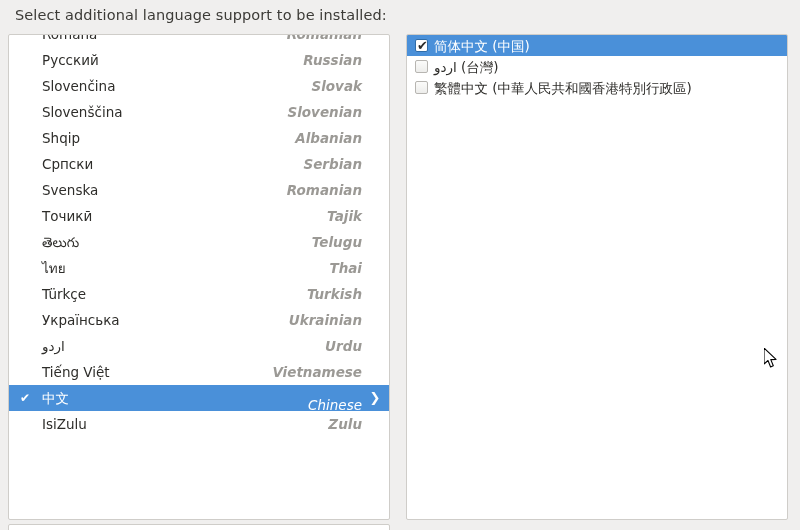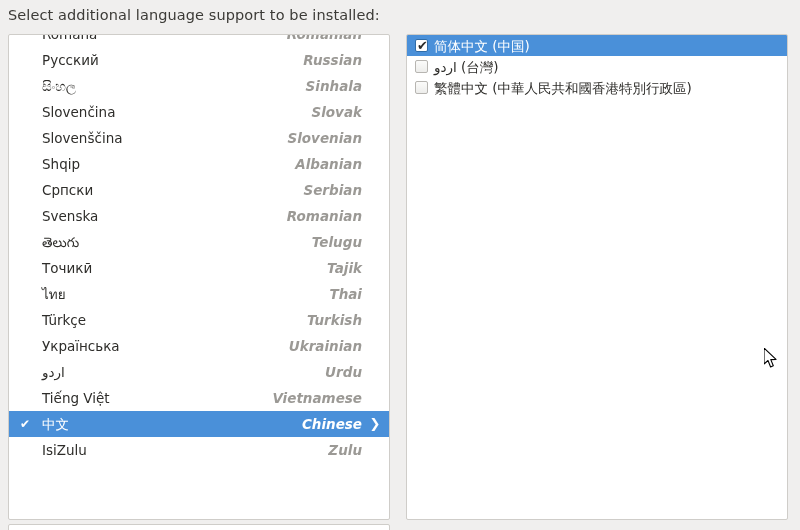--- a/index.html
+++ b/index.html
@@ -14,21 +14,21 @@
     background: #f0efee;
     font-family: "DejaVu Sans", "Liberation Sans", sans-serif;
     font-size: 13px;
     color: #3c3b37;
     position: relative;
   }
 
   
   #prompt-label {
     position: absolute;
-    left: 8px;
+    left: 15px;
     top: 7px;
     font-size: 14.5px;
     color: #3c3b37;
     letter-spacing: 0.1px;
     white-space: nowrap;
   }
 
   
   #language-panel {
     position: absolute;
@@ -95,21 +95,21 @@
     font-size: 13px;
     font-weight: bold;
     color: #ffffff;
     visibility: hidden;
   }
 
   .lang-row.selected {
     background: #4a90d9;
   }
   .lang-row.selected .native { color: #ffffff; }
-  .lang-row.selected .english { color: #ffffff; font-weight: bold; }
+  .lang-row.selected .english { color: #ffffff; font-weight: normal; margin-top: 7px; }
   .lang-row.selected .check-mark { visibility: visible; }
   .lang-row.selected .chevron { visibility: visible; }
 
   
   #variant-panel {
     position: absolute;
     left: 406px;
     top: 34px;
     width: 382px;
     height: 486px;
@@ -211,50 +211,46 @@
   <div id="language-list">
       <div class="lang-row">
         <span class="native">Română</span>
         <span class="english">Romanian</span>
       </div>
       <div class="lang-row">
         <span class="native">Русский</span>
         <span class="english">Russian</span>
       </div>
       <div class="lang-row">
-        <span class="native">සිංහල</span>
-        <span class="english">Sinhala</span>
-      </div>
-      <div class="lang-row">
         <span class="native">Slovenčina</span>
         <span class="english">Slovak</span>
       </div>
       <div class="lang-row">
         <span class="native">Slovenščina</span>
         <span class="english">Slovenian</span>
       </div>
       <div class="lang-row">
         <span class="native">Shqip</span>
         <span class="english">Albanian</span>
       </div>
       <div class="lang-row">
         <span class="native">Српски</span>
         <span class="english">Serbian</span>
       </div>
       <div class="lang-row">
         <span class="native">Svenska</span>
         <span class="english">Romanian</span>
       </div>
       <div class="lang-row">
+        <span class="native">Точикӣ</span>
+        <span class="english">Tajik</span>
+      </div>
+      <div class="lang-row">
         <span class="native">తెలుగు</span>
         <span class="english">Telugu</span>
-      </div>
-      <div class="lang-row">
-        <span class="native">Точикӣ</span>
-        <span class="english">Tajik</span>
       </div>
       <div class="lang-row">
         <span class="native">ไทย</span>
         <span class="english">Thai</span>
       </div>
       <div class="lang-row">
         <span class="native">Türkçe</span>
         <span class="english">Turkish</span>
       </div>
       <div class="lang-row">

